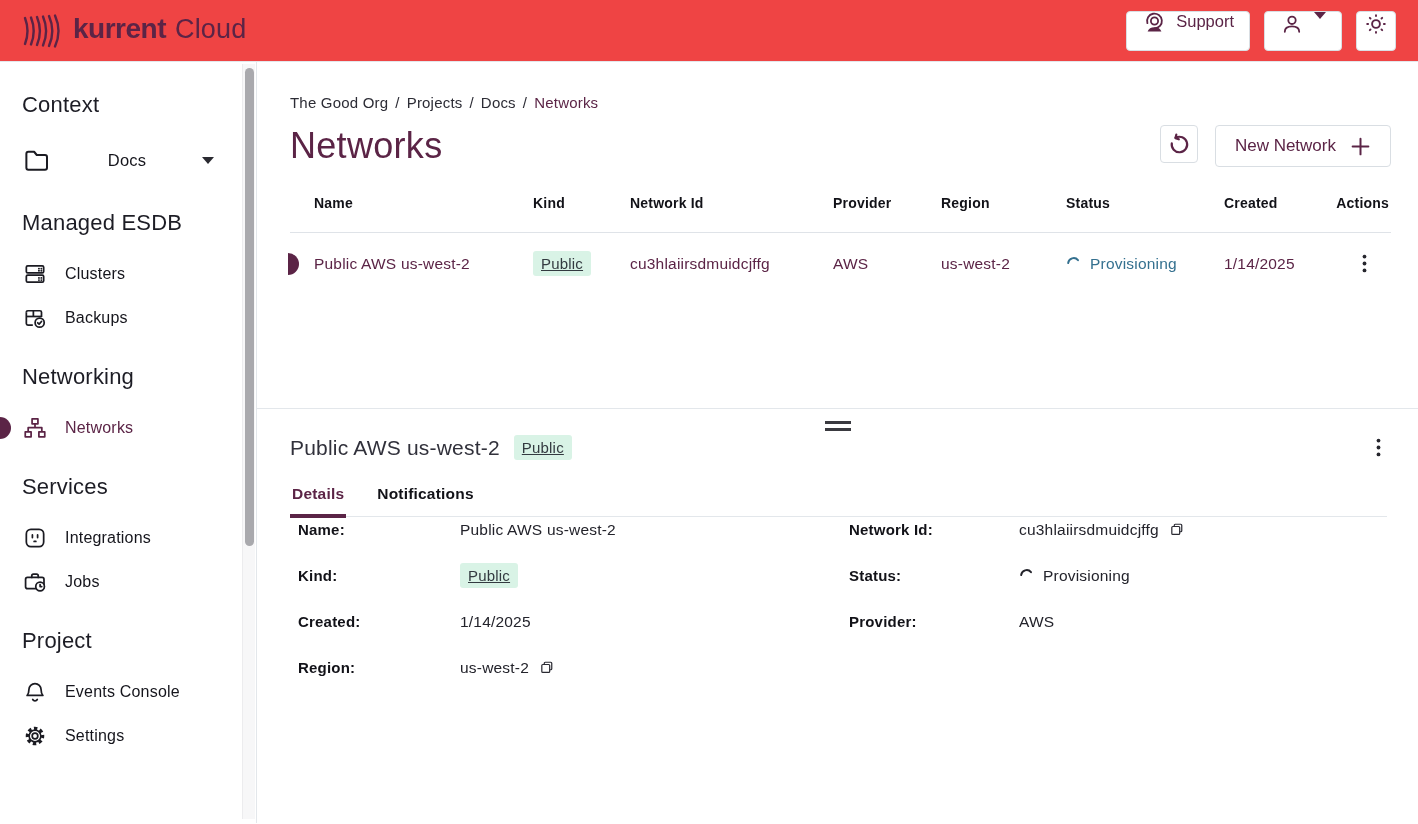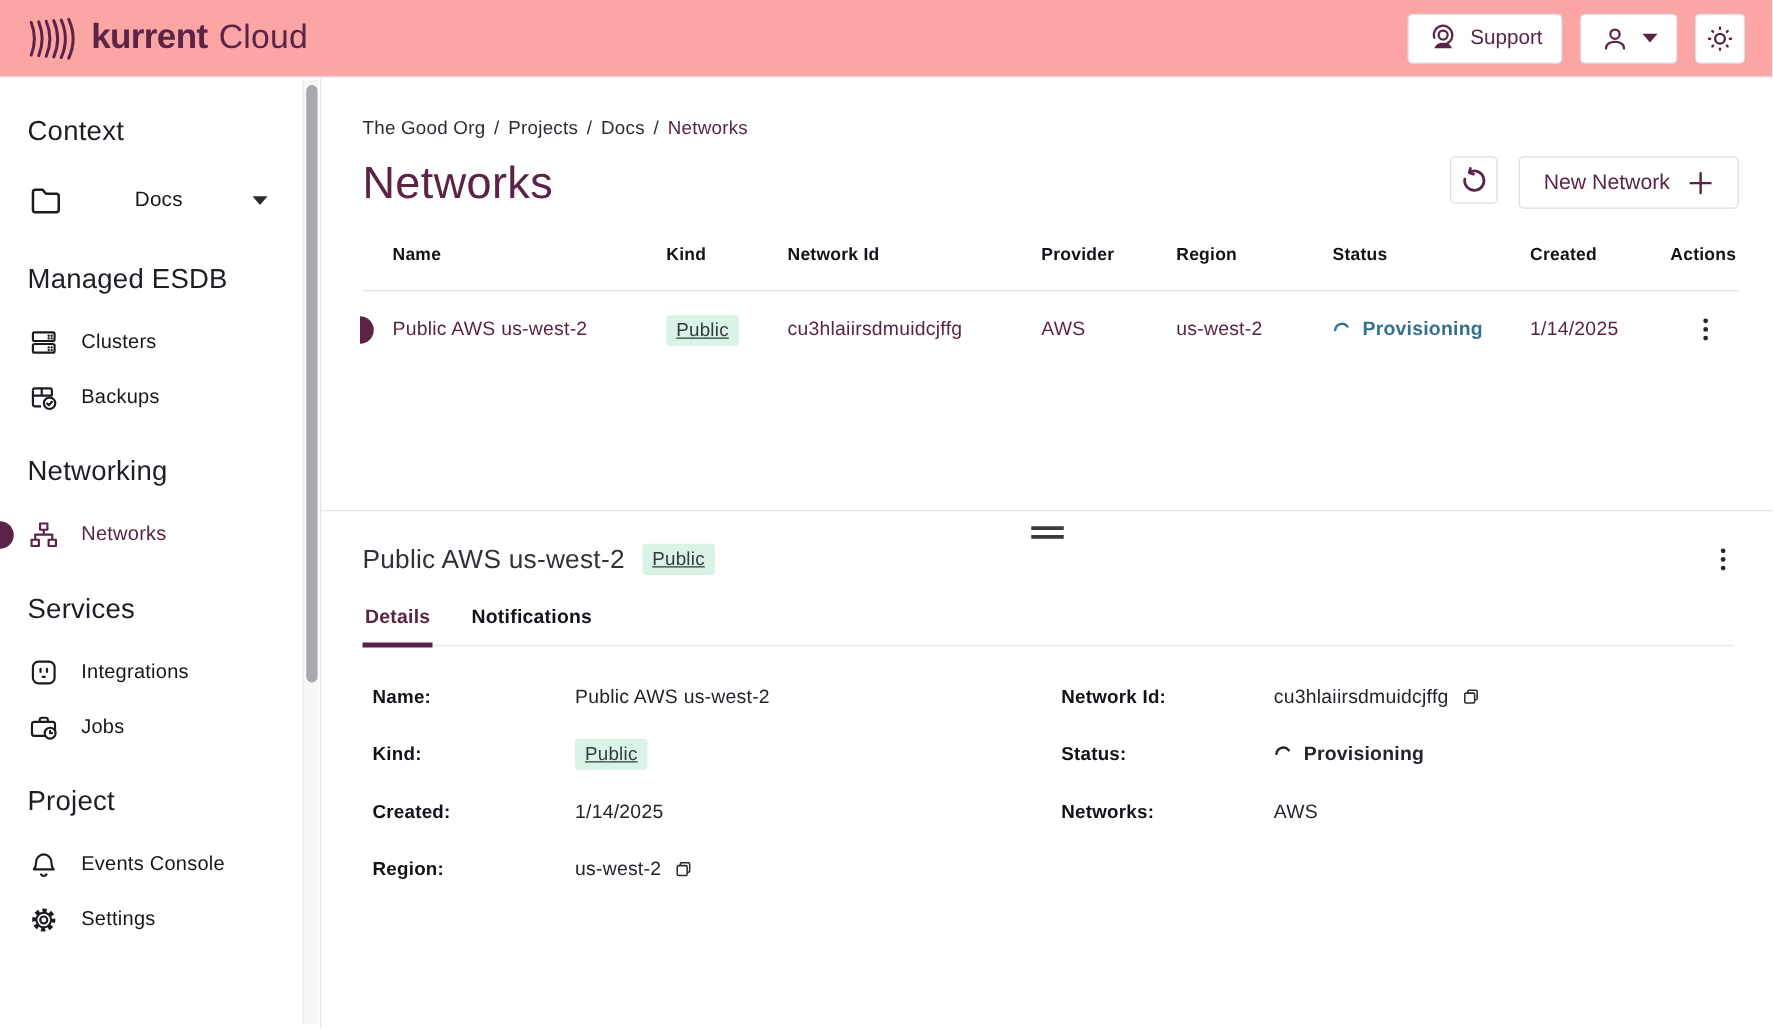--- a/index.html
+++ b/index.html
@@ -9,27 +9,27 @@
     --badge-text:#333a40;
     --ink:#17171e;
     --line:#e3e7eb;
   }
   *{box-sizing:border-box;margin:0;padding:0;}
   html,body{width:1418px;height:824px;overflow:hidden;}
   body{font-family:"Liberation Sans",sans-serif;color:var(--ink);background:#fff;letter-spacing:.2px;}
   svg{display:block;}
 
   
-  .topbar{height:62px;border-bottom:1px solid var(--line);display:flex;align-items:center;justify-content:space-between;padding:0 22px;background:#fca5a5;}
+  .topbar{height:62px;border-bottom:1px solid var(--line);display:flex;align-items:center;justify-content:space-between;padding:0 22px;background:#ef4444;}
   .logo{display:flex;align-items:baseline;gap:9px;cursor:pointer;}
   .logo-mark{align-self:center;}
   .logo-name{font-size:28px;font-weight:700;color:var(--accent);letter-spacing:-.5px;}
   .logo-suffix{font-size:27px;font-weight:300;color:var(--accent);letter-spacing:.2px;}
   .topbar-actions{display:flex;align-items:center;gap:14px;}
-  .tb-btn{display:inline-flex;align-items:center;gap:10px;height:40px;padding:0 15px;border:1px solid #d9dee3;border-radius:4px;background:#fff;color:var(--accent);font-size:16.5px;font-family:inherit;cursor:pointer;}
+  .tb-btn{display:inline-flex;align-items:flex-start;gap:10px;height:40px;padding:0 15px;border:1px solid #d9dee3;border-radius:4px;background:#fff;color:var(--accent);font-size:16.5px;font-family:inherit;cursor:pointer;}
   .tb-btn.icon-only{width:40px;justify-content:center;padding:0;}
 
   
   .shell{display:flex;height:761px;}
 
   
   .sidebar{width:257px;flex:0 0 257px;border-right:1px solid var(--line);position:relative;padding:20px 26px 0 22px;background:#fff;}
   .sb-heading{font-size:22px;font-weight:400;color:#1d1d25;margin:24px 0 16px;}
   .sb-heading:first-child{margin-top:10px;}
   .sb-item{display:flex;align-items:center;gap:17px;height:44px;font-size:16px;color:#15151c;cursor:pointer;position:relative;}
@@ -60,36 +60,36 @@
 
   .net-table{margin-top:28px;}
   .t-grid{display:grid;grid-template-columns:219px 97px 203px 108px 125px 158px 106px 1fr;align-items:center;}
   .t-head{padding:0 0 21px 24px;border-bottom:1px solid #dfe3e8;}
   .t-head .th{font-size:14px;font-weight:700;color:#121218;}
   .t-head .th.actions{text-align:right;padding-right:2px;}
   .t-row{padding:17px 0 17px 24px;position:relative;color:var(--accent);font-size:15.5px;cursor:pointer;}
   .row-indicator{position:absolute;left:-2px;top:50%;transform:translateY(-50%);width:11px;height:22px;background:var(--accent);border-radius:0 11px 11px 0;}
   .badge{display:inline-block;background:var(--badge-bg);color:var(--badge-text);font-size:15px;padding:4px 8px;border-radius:3px;text-decoration:underline;}
   .cell-kind{justify-self:start;}
-  .status-cell{display:flex;align-items:center;gap:9px;color:var(--status-info);font-weight:700;font-size:15.5px;text-align:right;}
+  .status-cell{display:flex;align-items:center;gap:9px;color:var(--status-info);font-weight:400;font-size:15.5px;text-align:right;}
   .dots-btn{background:none;border:none;color:#26262d;cursor:pointer;padding:4px 6px;}
   .cell-actions{justify-self:end;padding-right:18px;}
 
   
   .detail-pane{flex:1;position:relative;padding:0 31px 0 33px;overflow:hidden;}
   .drag-handle{position:absolute;top:12px;left:50%;transform:translateX(-50%);width:26px;cursor:row-resize;}
   .drag-handle i{display:block;height:3px;background:#3a3a40;margin-bottom:4px;}
   .detail-header{margin-top:25px;display:flex;align-items:center;gap:14px;}
   .detail-title{font-size:21px;font-weight:400;color:#31313b;}
   .detail-header .spacer{flex:1;}
   .tabs{margin-top:24px;border-bottom:1px solid var(--line);display:flex;gap:29px;}
   .tab{font-size:15.5px;font-weight:700;color:#121218;padding:0 2px 13px;cursor:pointer;position:relative;}
   .tab.active{color:var(--accent);}
   .tab-underline{position:absolute;left:0;right:0;bottom:-2px;height:4px;background:var(--accent);}
-  .fields{margin-top:28px;display:grid;grid-template-columns:559px 1fr;}
+  .fields{display:grid;grid-template-columns:559px 1fr;}
   .field{display:flex;align-items:center;min-height:25px;margin-bottom:21px;}
   .f-col-left{padding-left:8px;}
   .f-label{width:170px;flex:0 0 170px;font-size:15px;font-weight:700;color:#121218;}
   .f-col-left .f-label{flex-basis:162px;width:162px;}
   .f-value{font-size:15.5px;color:#23232b;display:flex;align-items:center;gap:9px;}
   .copy-btn{background:none;border:none;color:#2a2a32;cursor:pointer;padding:1px;}
 </style>
 </head>
 <body>
 
@@ -410,20 +410,20 @@
             <span class="f-value status-cell">
               <span>
                 <svg width="15" height="15" viewBox="0 0 14 14" fill="none" stroke="currentColor" stroke-width="1.8" stroke-linecap="round">
                   <path d="M2 6.6 A 5.2 5.2 0 0 1 11.2 3.9"></path>
                 </svg>
               </span>
               <span>Provisioning</span>
             </span>
           </div>
           <div class="field">
-            <span class="f-label">Networks:</span>
+            <span class="f-label">Provider:</span>
             <span class="f-value">AWS</span>
           </div>
         </div>
       </div>
     </section>
   </main>
 </div>
 
 </body></html>

